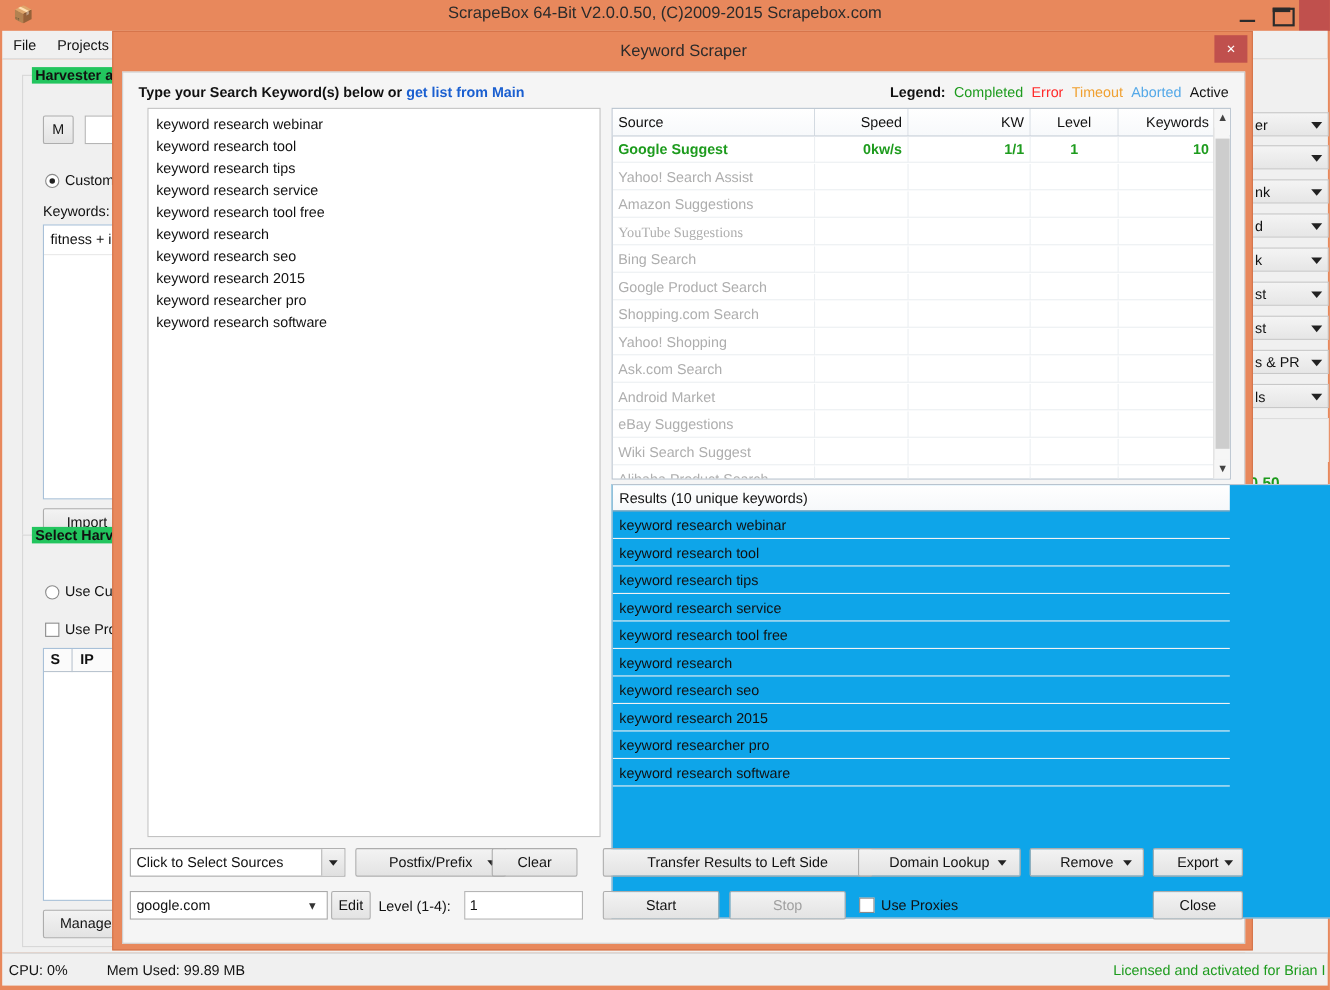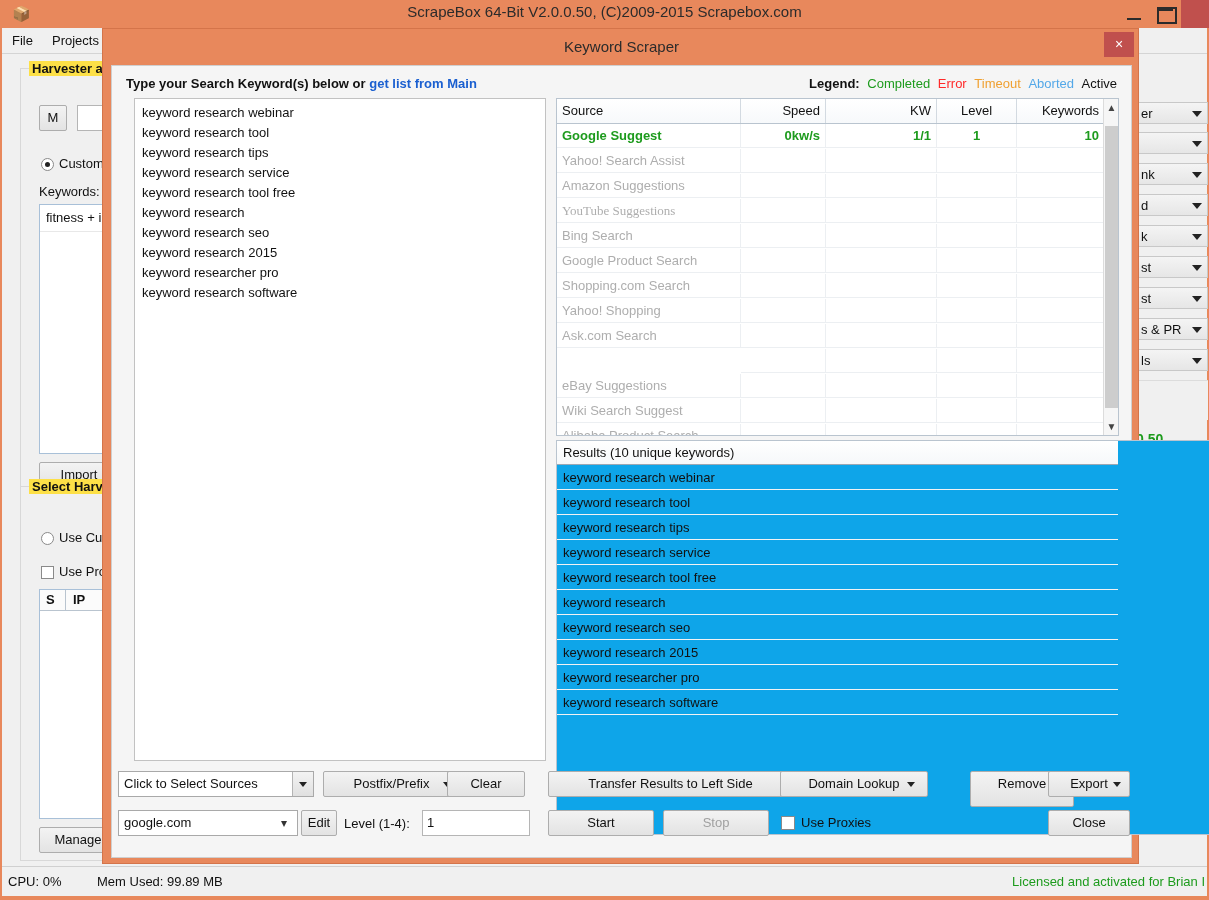--- a/index.html
+++ b/index.html
@@ -68,21 +68,21 @@
     position: absolute; left: 2px; top: 54px; width: 1205px; height: 812px;
     background: #f0f0f0;
   }
 
   
   .groupbox {
     position: absolute; border: 1px solid #d8d8d8; background: #f0f0f0;
   }
   .group-title {
     position: absolute; font-weight: bold; font-size: 13px; color: #111;
-    background: #fde047; padding: 0 3px;
+    background: #22c55e; padding: 0 3px;
   }
   .winbtn {
     position: absolute;
     background: linear-gradient(#f3f3f3,#e3e3e3);
     border: 1px solid #adadad; border-radius: 2px;
     font-size: 13px; color: #111; text-align: center; cursor: pointer;
     font-family: "Liberation Sans", sans-serif;
   }
   .winbtn.disabled { color: #a0a0a0; }
   .textfield {
@@ -475,20 +475,21 @@
             <div class="c" style="left: 460px; width: 88px; text-align: right; padding-right: 5px;"></div>
           </div>
           <div class="src-row idle" style="top: 225px;">
             <div class="c" style="left: 0px; width: 184px; text-align: left; padding-left: 5px;">Ask.com Search</div>
             <div class="c" style="left: 184px; width: 85px; text-align: right; padding-right: 5px;"></div>
             <div class="c" style="left: 269px; width: 111px; text-align: right; padding-right: 5px;"></div>
             <div class="c" style="left: 380px; width: 80px; text-align: center;"></div>
             <div class="c" style="left: 460px; width: 88px; text-align: right; padding-right: 5px;"></div>
           </div>
           <div class="src-row idle" style="top: 250px;">
+            <div class="c" style="left: 0px; width: 184px; text-align: left; padding-left: 5px;">Android Market</div>
             <div class="c" style="left: 184px; width: 85px; text-align: right; padding-right: 5px;"></div>
             <div class="c" style="left: 269px; width: 111px; text-align: right; padding-right: 5px;"></div>
             <div class="c" style="left: 380px; width: 80px; text-align: center;"></div>
             <div class="c" style="left: 460px; width: 88px; text-align: right; padding-right: 5px;"></div>
           </div>
           <div class="src-row idle" style="top: 275px;">
             <div class="c" style="left: 0px; width: 184px; text-align: left; padding-left: 5px;">eBay Suggestions</div>
             <div class="c" style="left: 184px; width: 85px; text-align: right; padding-right: 5px;"></div>
             <div class="c" style="left: 269px; width: 111px; text-align: right; padding-right: 5px;"></div>
             <div class="c" style="left: 380px; width: 80px; text-align: center;"></div>
@@ -546,21 +547,21 @@
 
     <div class="winbtn" style="left:335px; top:705px; width:78px; height:26px; line-height:24px;">Clear</div>
 
     <div class="winbtn" style="left:436px; top:705px; width:245px; height:26px; line-height:24px;">Transfer Results to Left Side</div>
 
     <div class="winbtn" style="left:668px; top:705px; width:148px; height:26px; line-height:24px;">
       <span>Domain Lookup</span>
       <span class="dd-arrow" style="right:12px; top:10px;"></span>
     </div>
 
-    <div class="winbtn" style="left:824px; top:705px; width:104px; height:36px; line-height:24px;margin-left:34px;">
+    <div class="winbtn" style="left:824px; top:705px; width:104px; height:26px; line-height:24px;">
       <span>Remove</span>
       <span class="dd-arrow" style="right:10px; top:10px;"></span>
     </div>
 
     <div class="winbtn" style="left:936px; top:705px; width:82px; height:26px; line-height:24px;">
       <span>Export</span>
       <span class="dd-arrow" style="right:8px; top:10px;"></span>
     </div>
 
     <div class="combo" style="left:6px; top:744px; width:180px; height:26px;">

